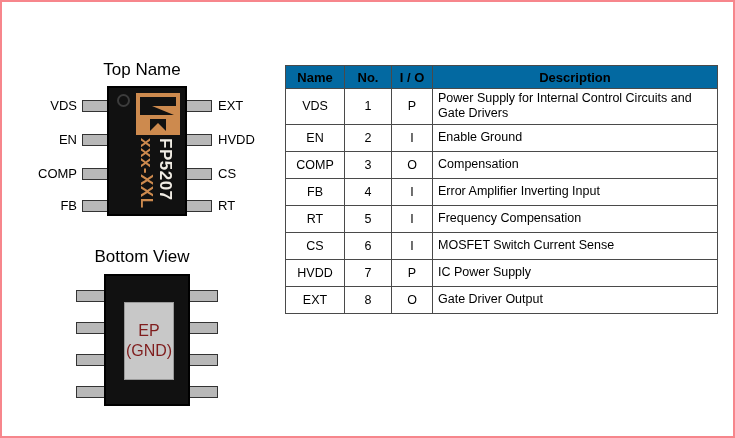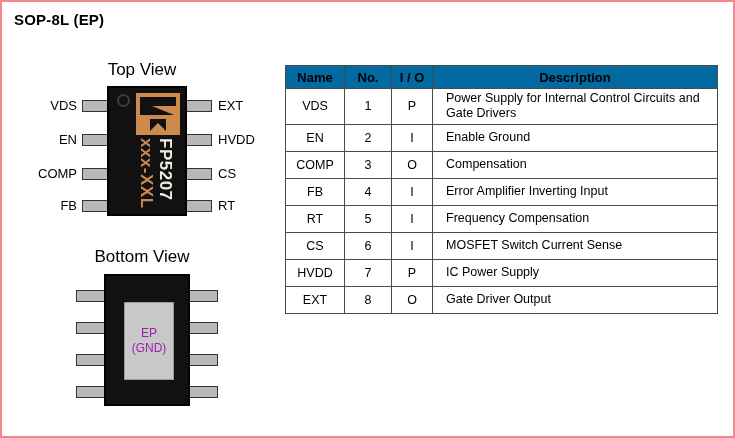--- a/index.html
+++ b/index.html
@@ -172,22 +172,22 @@
     border: 1px solid #9a9a9a;
     box-sizing: border-box;
     z-index: 4;
     display: flex;
     flex-direction: column;
     align-items: center;
     justify-content: center;
     line-height: 1.25;
   }
   #ep-pad span {
-    font-size: 12px;
-    color: #a21caf;
+    font-size: 16px;
+    color: #7f1d1d;
   }
 
   
   #pin-table {
     position: absolute;
     left: 283px;
     top: 63px;
     width: 428px;
     border-collapse: collapse;
     font-size: 12.5px;
@@ -210,32 +210,30 @@
   #pin-table tbody td {
     height: 26px;
   }
   .col-name { width: 58px; text-align: center; }
   .col-no   { width: 46px; text-align: center; }
   .col-io   { width: 40px; text-align: center; }
   .col-desc { width: 284px; text-align: left; }
   .col-desc .cell-pad {
     padding: 2px 4px 2px 5px;
     line-height: 1.22;
-    margin-left: 8px;
   }
   .cell-center { text-align: center; }
 </style>
 </head>
 <body>
 
 <div id="page">
 
-  <div id="doc-title">SOP-8L (EP)</div>
-
-  <div class="view-caption" id="top-view-caption">Top View</div>
+
+  <div class="view-caption" id="top-view-caption">Top Name</div>
 
   <div id="top-view-wrap">
 
     <div class="pin pin-left" style="top:14px;">
       <span class="pin-num">1</span>
     </div>
     <div class="pin-label pin-label-left" style="top:12px;">VDS</div>
 
     <div class="pin pin-left" style="top:48px;">
       <span class="pin-num">2</span>

